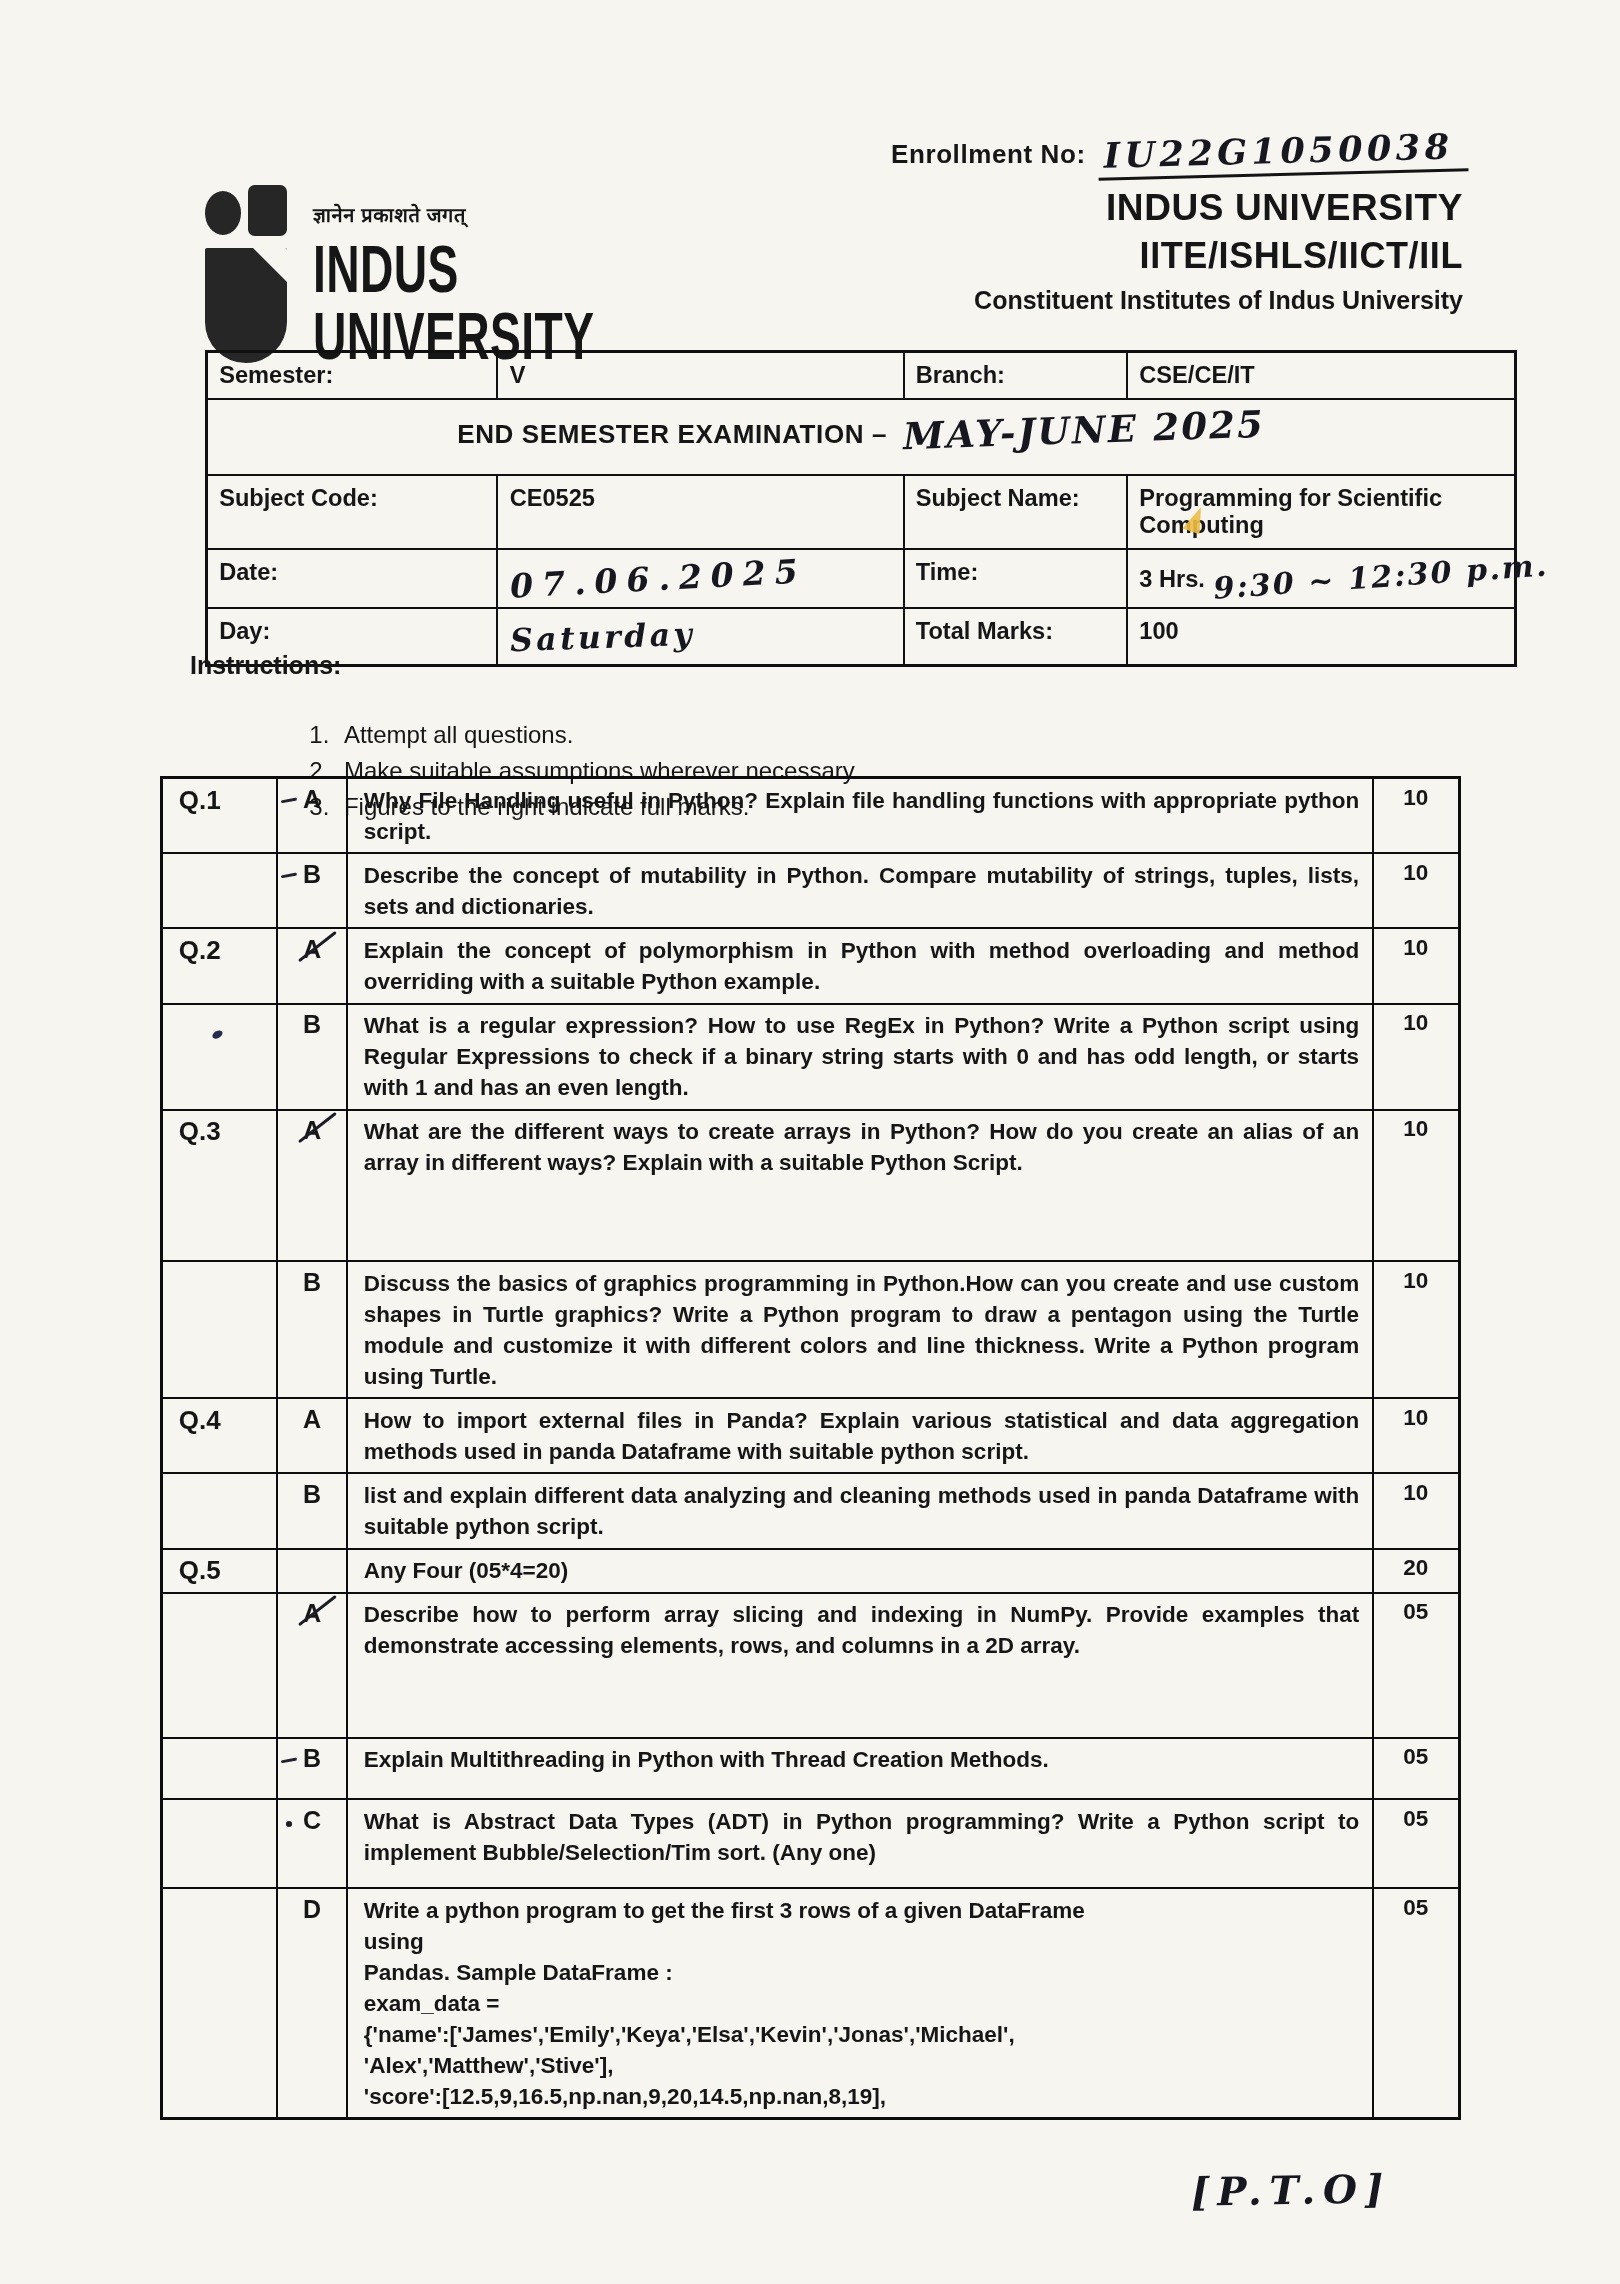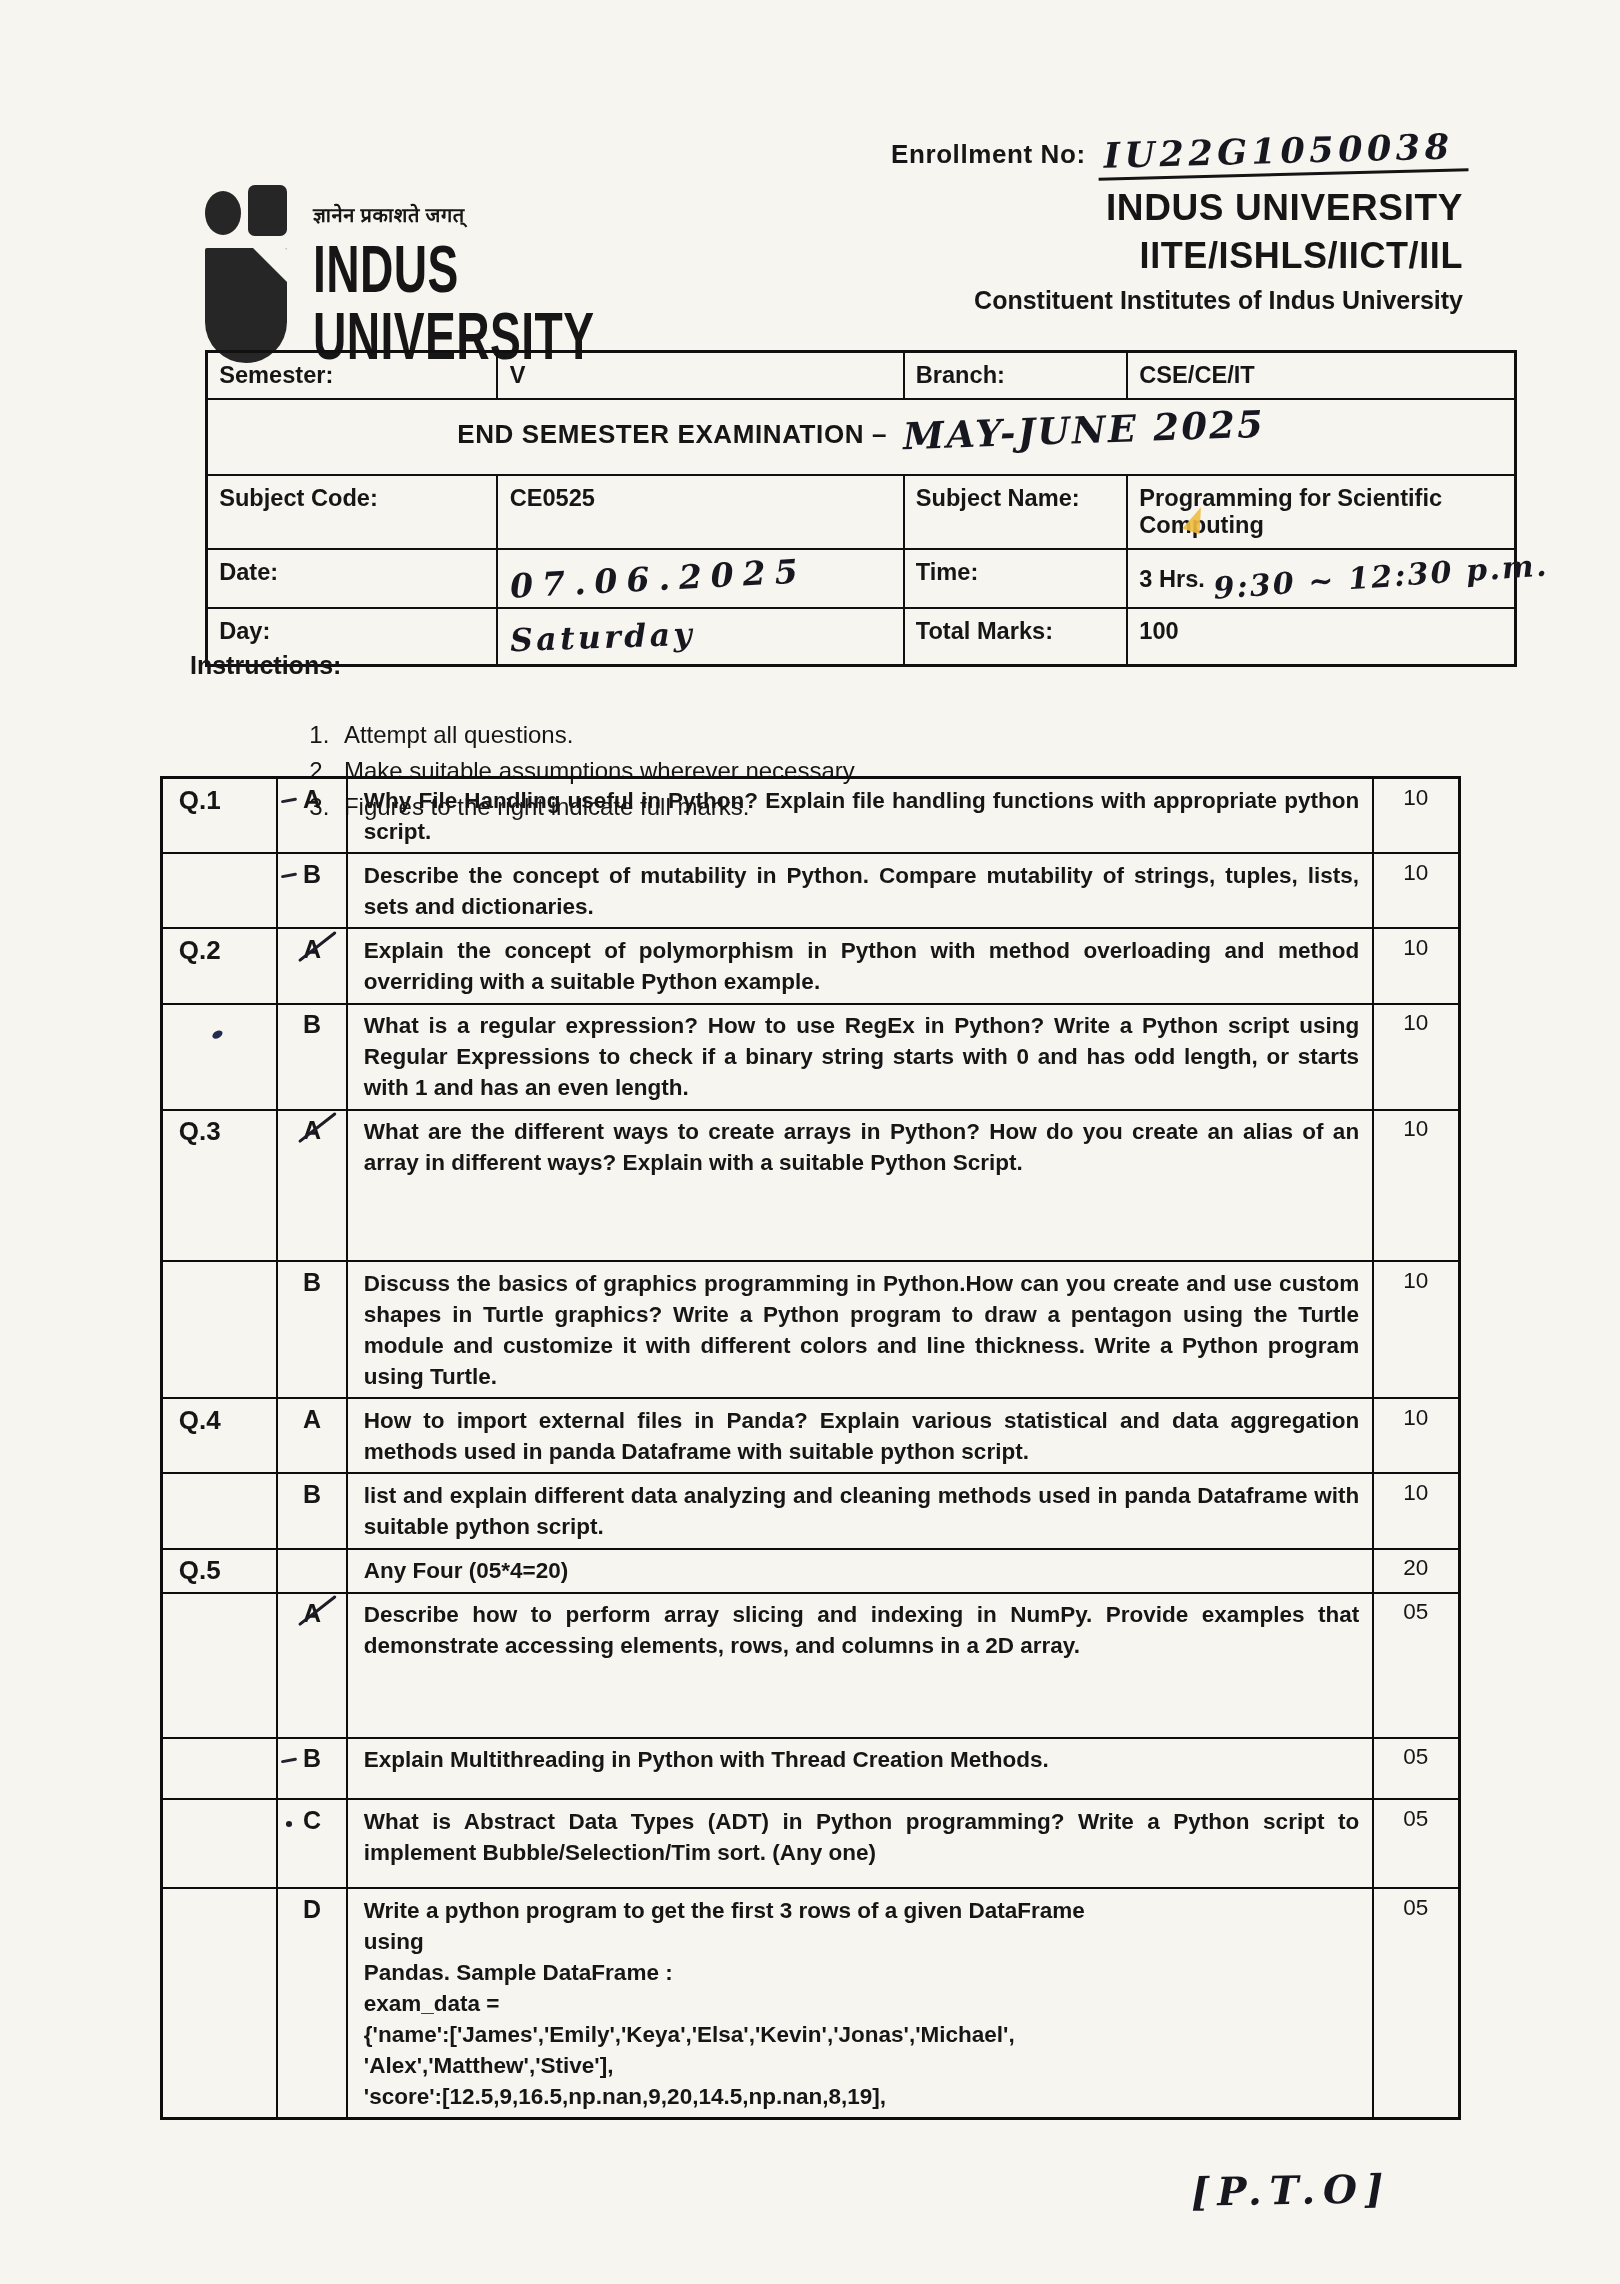--- a/index.html
+++ b/index.html
@@ -21,21 +21,21 @@
     border-bottom:3.9px solid #141414;padding:0 14.6px 2.2px 5.6px;
     transform:rotate(-1.5deg);font-weight:bold;
   }
   .logo{position:absolute;top:185px;left:205px;display:flex;}
   .logo-mark{position:relative;width:90px;height:185px;flex:0 0 90px;}
   .lm-ellipse{position:absolute;left:0;top:5.6px;width:36px;height:44px;background:#262626;border-radius:50%;}
   .lm-rect{position:absolute;left:43px;top:0;width:39px;height:51px;background:#262626;border-radius:6.7px;}
   .lm-shield{position:absolute;left:0;top:63px;width:82px;height:115px;background:#262626;border-radius:2.2px 2.2px 44px 44px;overflow:hidden;}
   .lm-notch{position:absolute;right:-1.1px;top:-1.1px;width:0;height:0;border-top:36px solid #f6f5f0;border-left:36px solid transparent;}
   .logo-text{margin-left:18px;}
-  .logo-motto{font-size:20px;font-weight:bold;margin-top:15.7px;margin-bottom:7.9px;letter-spacing:0.6px;font-family:Liberation Serif, serif;}
+  .logo-motto{font-size:20px;font-weight:bold;margin-top:15.7px;margin-bottom:7.9px;letter-spacing:0.6px;}
   .logo-name{font-size:66px;font-weight:bold;line-height:1.02;transform:scaleX(0.70);transform-origin:left top;letter-spacing:0.6px;}
   .letterhead{position:absolute;top:187px;right:157px;text-align:right;}
   .lh-university{font-size:37px;font-weight:bold;letter-spacing:0.6px;}
   .lh-institutes{font-size:36px;font-weight:bold;margin-top:5.6px;letter-spacing:0.6px;}
   .lh-subtitle{font-size:25px;font-weight:bold;margin-top:9px;}
   
   .info-table{
     position:absolute;top:350px;left:205px;width:1312px;
     border-collapse:collapse;table-layout:fixed;
   }
@@ -66,21 +66,21 @@
   
   .q-table{
     position:absolute;top:776px;left:160px;width:1301px;
     border-collapse:collapse;table-layout:fixed;border:3.4px solid #0d0d0d;
   }
   .q-table td{border:2.8px solid #0d0d0d;vertical-align:top;padding:5.6px 7.9px;}
   .qc{width:8.9%;} .sc{width:5.4%;} .tc{width:79%;} .mc{width:6.7%;}
   .qcell{font-size:26px;font-weight:bold;padding-left:15.7px !important;position:relative;}
   .subcell{font-size:25px;font-weight:bold;text-align:center;}
   .textcell{font-size:22.5px;font-weight:bold;line-height:31px;text-align:justify;padding-left:15.7px !important;padding-right:12.4px !important;}
-  .markcell{font-size:22.5px;font-weight:normal;text-align:center;}
+  .markcell{font-size:22.5px;font-weight:bold;text-align:center;}
   .preline{white-space:pre-line;text-align:left;border-radius:17px;}
   tr.mh245 td{height:138px;} tr.mh235 td{height:132px;} tr.mh85 td{height:48px;} tr.mh135 td{height:76px;}
   .letter{position:relative;display:inline-block;}
   .pen-dash .letter::before{
     content:"";position:absolute;left:-22.5px;top:14.6px;width:15.7px;height:3.4px;
     background:#23232e;border-radius:1.7px;transform:rotate(-10deg);
   }
   .pen-slash .letter::after{
     content:"";position:absolute;left:-9px;top:10px;width:47px;height:3.4px;
     background:#1d1d28;border-radius:1.7px;transform:rotate(-38deg);

